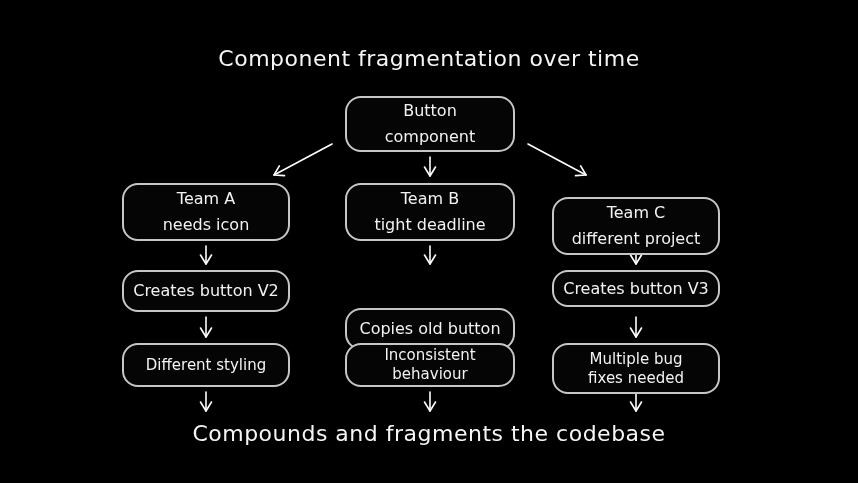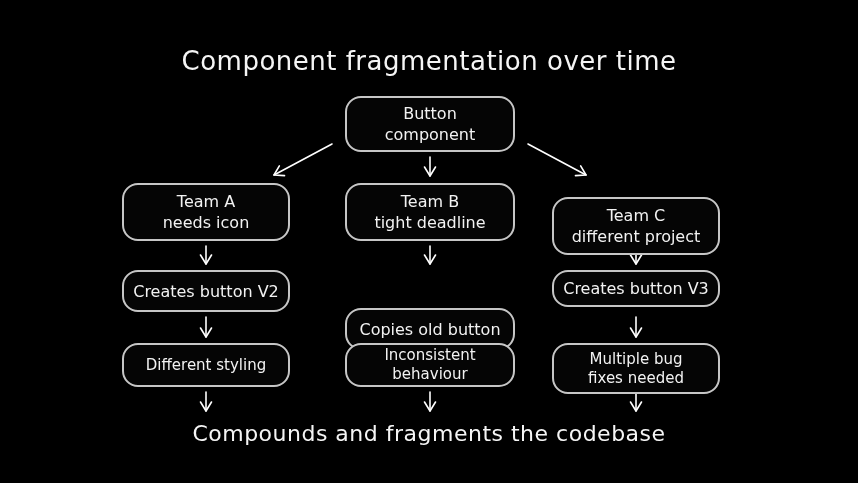--- a/index.html
+++ b/index.html
@@ -15,37 +15,37 @@
     overflow: hidden;
     font-family: "DejaVu Sans", sans-serif;
   }
   .diagram-title {
     position: absolute;
     top: 46px;
     left: 0;
     width: 858px;
     text-align: center;
     color: #f5f5f5;
-    font-size: 26px;
+    font-size: 22px;
     letter-spacing: 0.5px;
     font-weight: 500;
   }
   .node {
     position: absolute;
     box-sizing: border-box;
     border: 2px solid #c6c6c6;
     border-radius: 16px;
     background: #050505;
     display: flex;
     align-items: center;
     justify-content: center;
     text-align: center;
     color: #f2f2f2;
     font-size: 16px;
-    line-height: 21px;
+    line-height: 26px;
     padding: 2px 6px;
   }
   .node-label {
     white-space: pre-line;
   }
   
   .pos-root { left: 345px; top: 96px;  width: 170px; height: 56px; }
   
   .pos-r2c1 { left: 122px; top: 183px; width: 168px; height: 58px; }
   .pos-r2c2 { left: 345px; top: 183px; width: 170px; height: 58px; }

